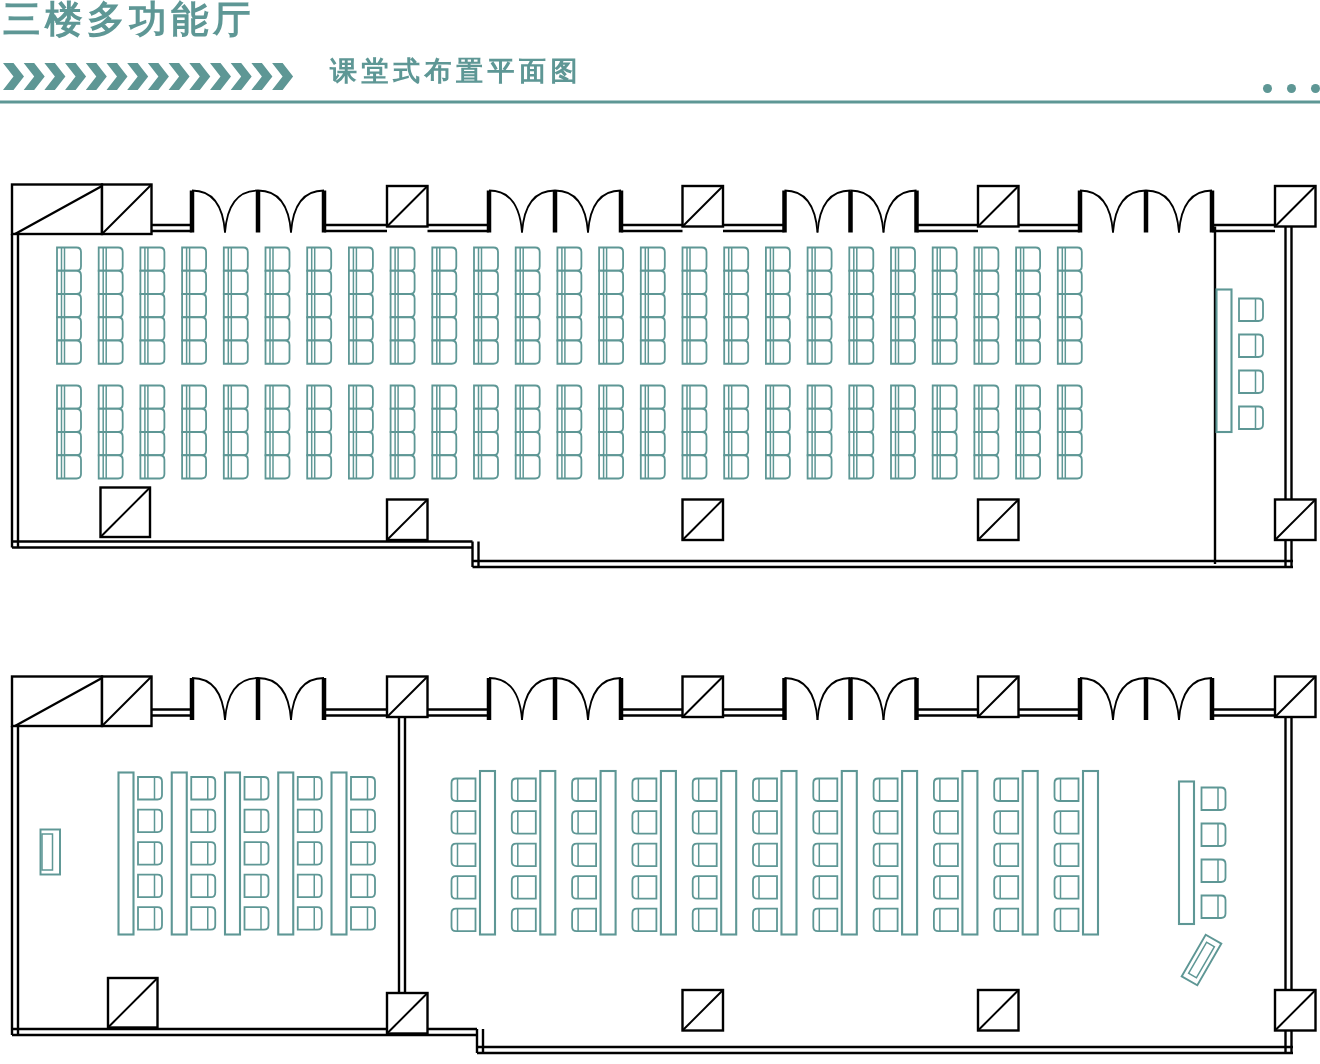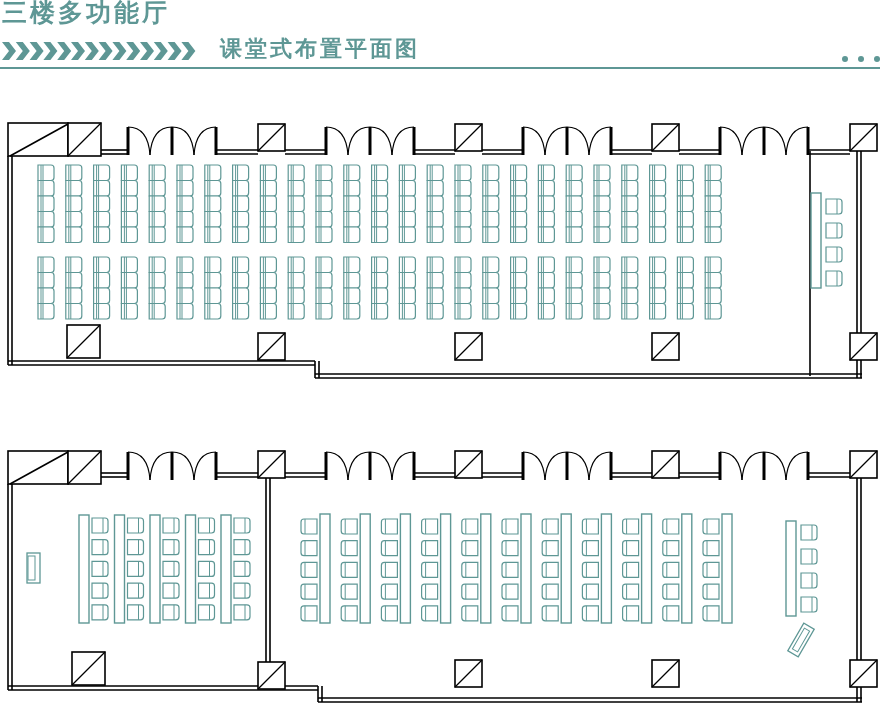--- a/index.html
+++ b/index.html
@@ -1,18 +1,18 @@
 <!DOCTYPE html>
 <html><head>
 <meta charset="utf-8">
 <style>
   html, body { margin:0; padding:0; background:#ffffff; }
   body { width:880px; height:709px; position:relative; overflow:hidden; font-family:"DejaVu Serif", serif; }
   .title { position:absolute; left:2px; top:-2px; font-size:25px; color:#5e9795; letter-spacing:3px; font-weight:bold; line-height:30px; }
-  .subtitle { position:absolute; left:220px; top:33px; font-size:22px; color:#5e9795; letter-spacing:3px; font-weight:bold; line-height:30px; }
+  .subtitle { position:absolute; left:220px; top:33px; font-size:18px; color:#5e9795; letter-spacing:3px; font-weight:bold; line-height:30px; }
   .chevrons { position:absolute; left:2px; top:40px; }
   .rule { position:absolute; left:0; top:67px; width:880px; height:2px; background:#5e9795; }
   .dots { position:absolute; right:0; top:55px; }
   svg.plan { position:absolute; left:0; top:0; }
 </style>
 </head>
 <body>
 
 <div class="title">三楼多功能厅</div>
 

